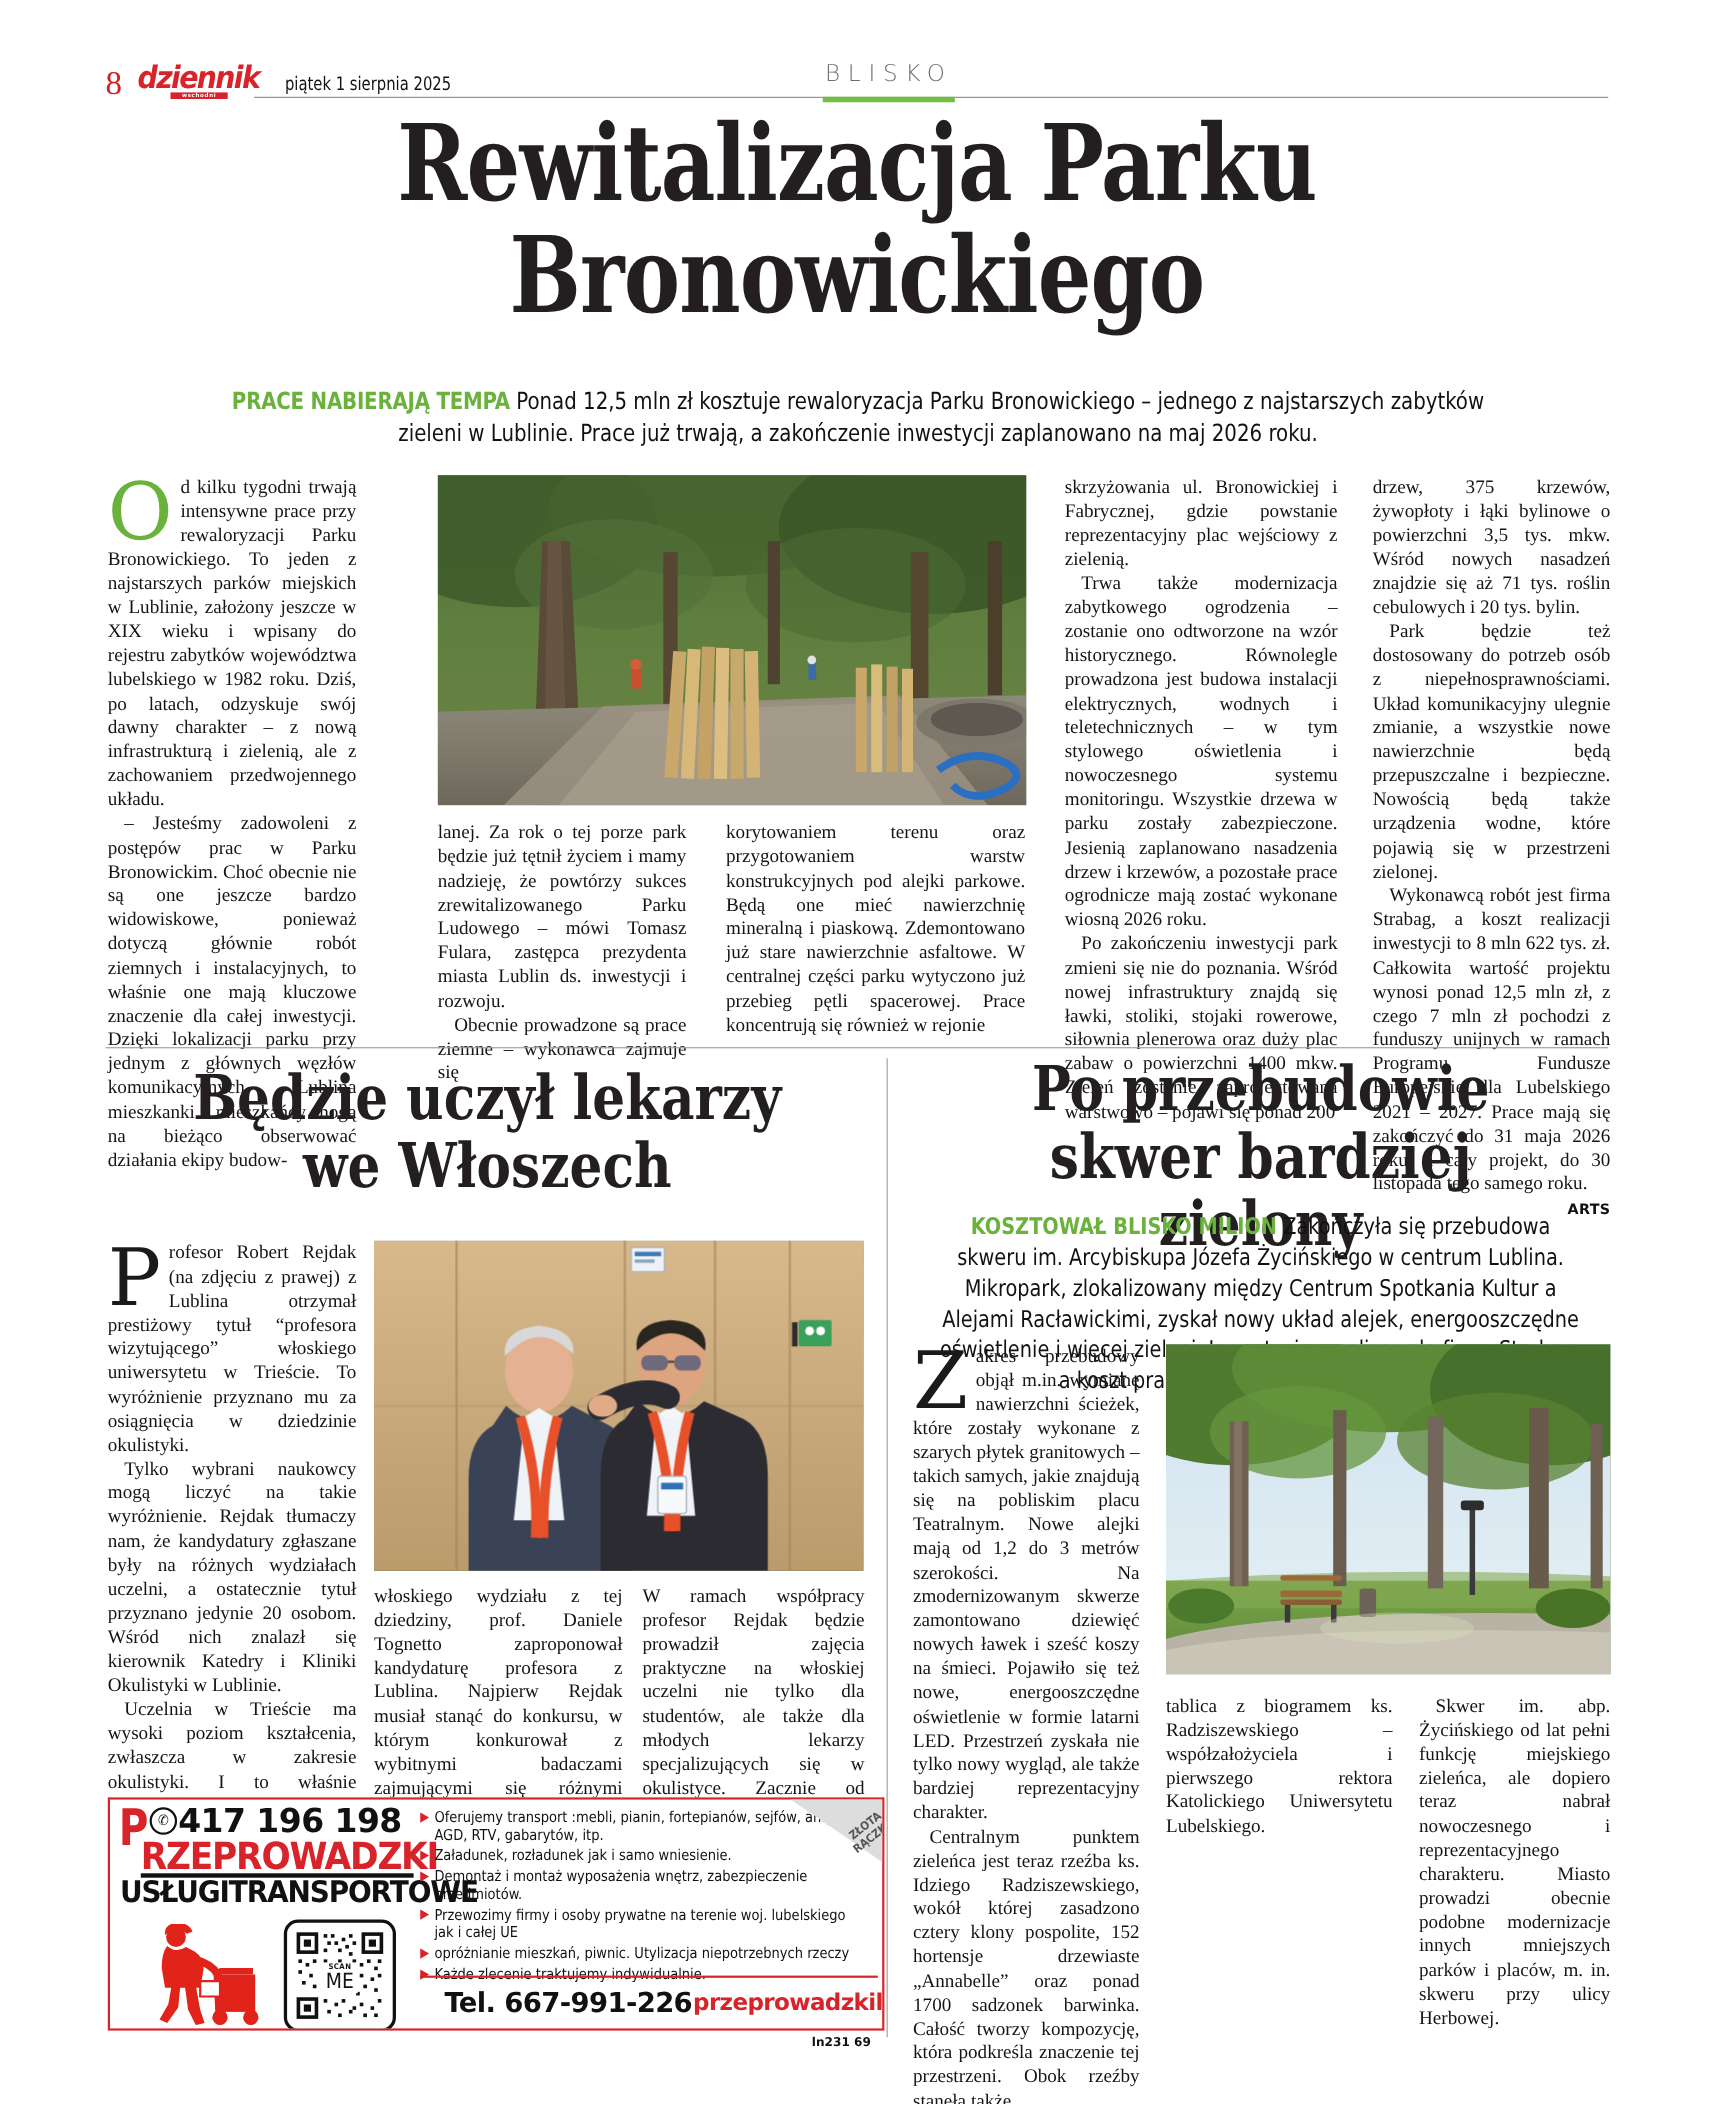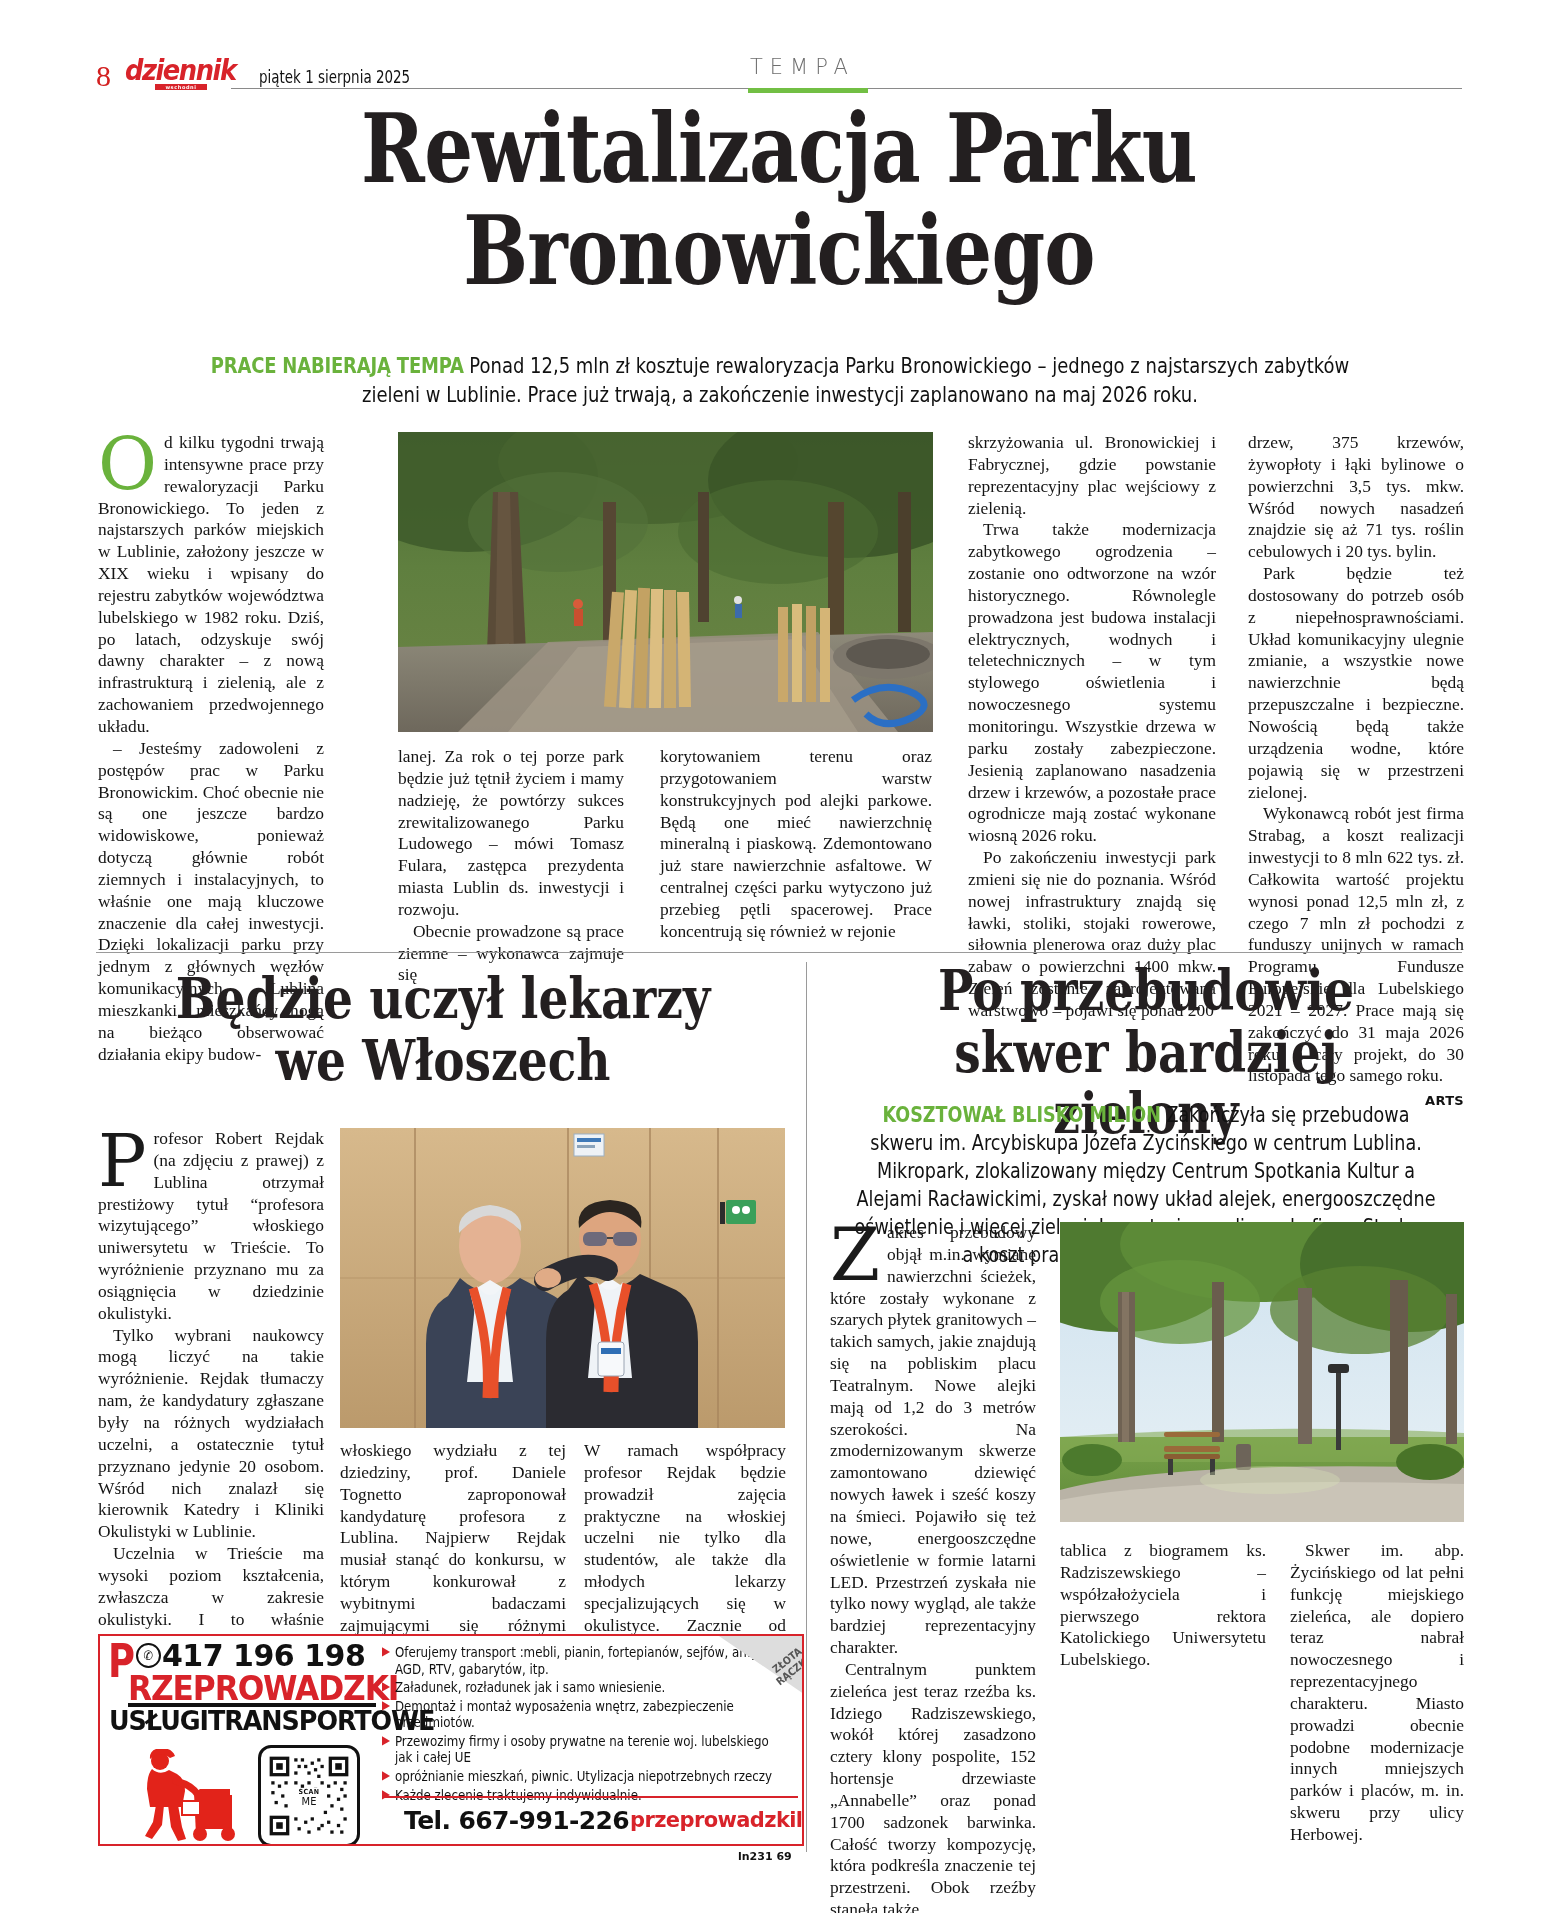--- a/index.html
+++ b/index.html
@@ -147,21 +147,21 @@
     color:#111;letter-spacing:-1.1px;line-height:1;transform:scaleX(.94);transform-origin:left top;
   }
   .mover{position:absolute;left:10px;top:108px;width:120px;height:92px;}
   .qr{position:absolute;left:152px;top:104px;width:96px;height:96px;border:3px solid #111;border-radius:13px;background:#fff;}
   .qr-inner{position:absolute;inset:7px;}
   .qr-scan{
     position:absolute;left:50%;top:52%;transform:translate(-50%,-50%);
     background:#fff;padding:1px 3px;text-align:center;line-height:1;
   }
   .qr-scan .s1{font-size:7px;font-weight:bold;color:#111;letter-spacing:.4px;}
-  .qr-scan .s2{font-size:11px;font-weight:normal;color:#111;}
+  .qr-scan .s2{font-size:19px;font-weight:normal;color:#111;}
   .ad-right{position:absolute;left:282px;top:8px;width:416px;}
   .ad-li{
     display:flex;gap:5px;font-size:13.6px;line-height:1.22;color:#111;margin-bottom:2px;
     transform:scaleX(.97);transform-origin:left top;
   }
   .ad-li .tri{color:#d8232a;font-size:12px;line-height:1.3;}
   .ad-hr{position:absolute;left:282px;top:160px;width:416px;height:2px;background:#d8232a;}
   .ad-tel{
     position:absolute;left:288px;top:170px;
     font-family:"DejaVu Sans",sans-serif;font-weight:bold;font-size:25px;color:#111;letter-spacing:-.6px;margin-left:16px;
@@ -195,21 +195,21 @@
     <div class="mh-row">
       <div class="page-num">8</div>
       <div class="logo-wrap">
         <div class="logo">dziennik</div>
         <div class="logo-sub">wschodni</div>
       </div>
       <div class="mh-date">piątek 1 sierpnia 2025</div>
     </div>
   </div>
   <div class="mh-rule"></div>
-  <div class="section-tag">TEMPA</div>
+  <div class="section-tag">BLISKO</div>
   <div class="section-underline"></div>
 
   <div class="headline">Rewitalizacja Parku Bronowickiego</div>
 
   <div class="deck">
     <b>PRACE NABIERAJĄ TEMPA</b><span> Ponad 12,5 mln zł kosztuje rewaloryzacja Parku Bronowickiego – jednego z najstarszych zabytków zieleni w Lublinie. Prace już trwają, a zakończenie inwestycji zaplanowano na maj 2026 roku.</span>
   </div>
 
   <div class="photo" style="left:398px;top:432px;width:535px;height:300px;">
     <svg width="535" height="300" viewBox="0 0 535 300" preserveAspectRatio="none">

